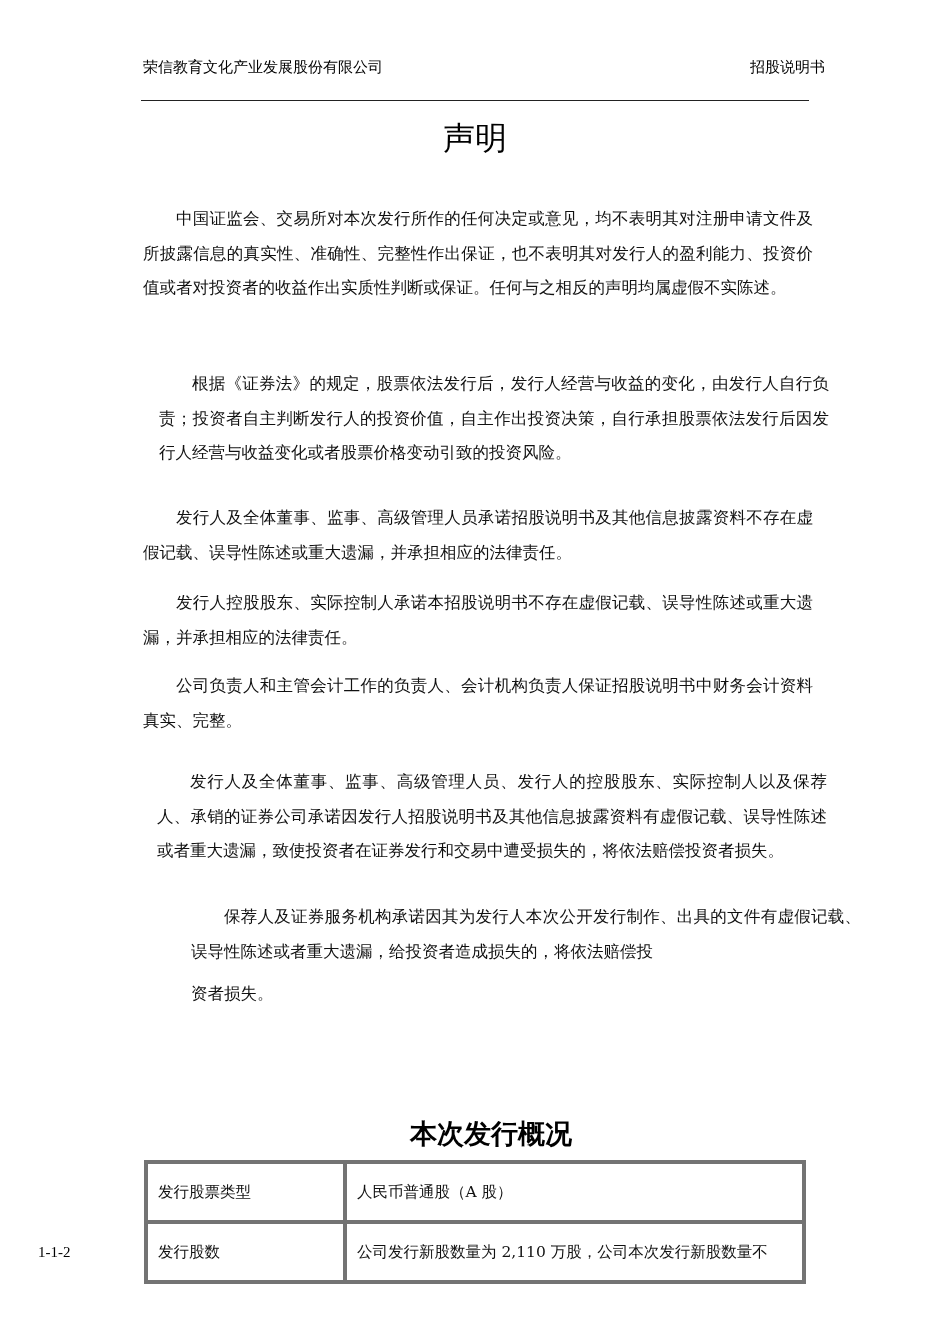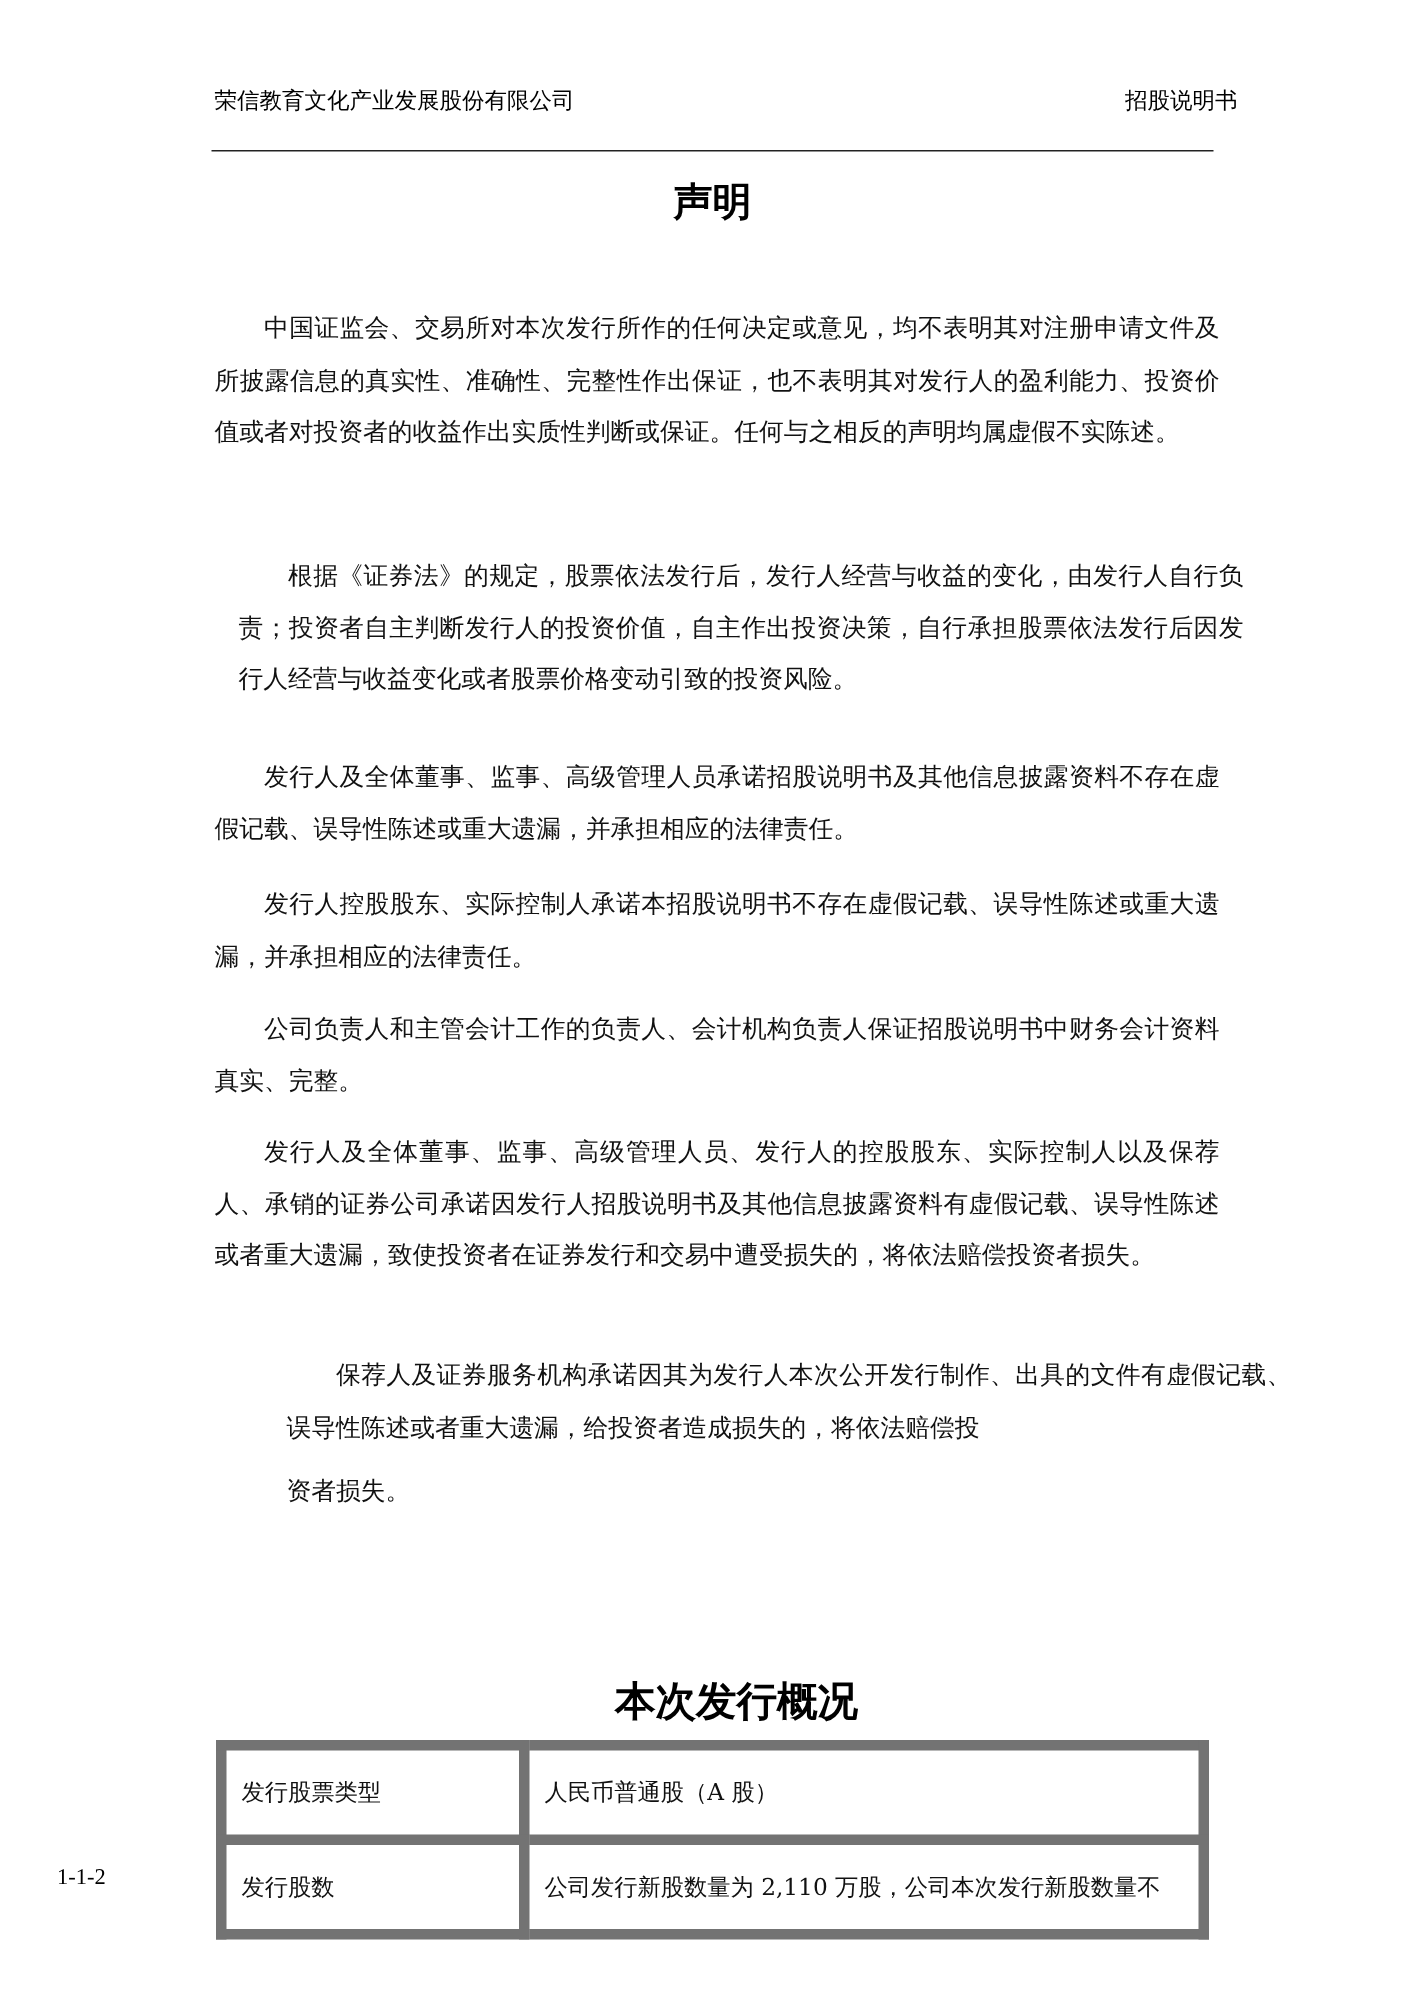--- a/index.html
+++ b/index.html
@@ -11,21 +11,21 @@
   .header .company { position: absolute; left: 0; top: 0; }
   .header .doctype { position: absolute; right: 0; top: 0; text-align: right; }
   .header-rule {
     position: absolute; left: 141px; top: 100px; width: 668px; height: 0;
     border-top: 1.5px solid #222;
   }
   .title {
     position: absolute; left: 0; width: 950px; text-align: center;
     font-family: "DejaVu Sans", "Liberation Sans", sans-serif; font-weight: normal;
   }
-  .title-1 { top: 117px; font-size: 26px; font-weight: bold; }
+  .title-1 { top: 117px; font-size: 32px; }
   .title-2 { top: 1100px; font-size: 27px; }
   .body-text {
     position: absolute; left: 143px; width: 670px;
     font-family: "DejaVu Serif", "Liberation Serif", serif; font-size: 16.5px;
     line-height: 34.5px; text-align: justify; text-indent: 2em;
     color: #111;
     margin-left: 48px;
   }
   .p1 { top: 202px; }
   .p2 { top: 351px; }
@@ -34,21 +34,21 @@
   .p5 { top: 669px; }
   .p6 { top: 751px; }
   .p7 { top: 900px; }
   .p7 .last-line { display: block; text-indent: 0; margin-top: 8px; }
   table.summary {
     position: absolute; left: 144px; top: 1160px; width: 662px;
     border-collapse: collapse; border: 2px solid #111;
     font-family: "DejaVu Serif", "Liberation Serif", serif; font-size: 15.5px; color: #111;
   }
   table.summary td {
-    border: 7px solid #737373; height: 32px; padding: 12px 10px; vertical-align: middle;
+    border: 4px solid #737373; height: 32px; padding: 12px 10px; vertical-align: middle;
     white-space: nowrap; overflow: hidden; margin-left: 39px;
   }
   table.summary td.label { width: 175px; }
   .page-num {
     position: absolute; left: 0; width: 950px; top: 1244px; text-align: left;
     font-family: "Liberation Serif", "DejaVu Serif", serif; font-size: 15px; padding-left: 38px;
   }
 </style>
 </head>
 <body>
@@ -59,21 +59,21 @@
 </div>
 <div class="header-rule"></div>
 
 <h1 class="title title-1" style="margin:0;">声明</h1>
 
 <p class="body-text p1" style="margin:0;">中国证监会、交易所对本次发行所作的任何决定或意见，均不表明其对注册申请文件及所披露信息的真实性、准确性、完整性作出保证，也不表明其对发行人的盈利能力、投资价值或者对投资者的收益作出实质性判断或保证。任何与之相反的声明均属虚假不实陈述。</p>
 <p class="body-text p2" style="margin:16px;">根据《证券法》的规定，股票依法发行后，发行人经营与收益的变化，由发行人自行负责；投资者自主判断发行人的投资价值，自主作出投资决策，自行承担股票依法发行后因发行人经营与收益变化或者股票价格变动引致的投资风险。</p>
 <p class="body-text p3" style="margin:0;">发行人及全体董事、监事、高级管理人员承诺招股说明书及其他信息披露资料不存在虚假记载、误导性陈述或重大遗漏，并承担相应的法律责任。</p>
 <p class="body-text p4" style="margin:0;">发行人控股股东、实际控制人承诺本招股说明书不存在虚假记载、误导性陈述或重大遗漏，并承担相应的法律责任。</p>
 <p class="body-text p5" style="margin:0;">公司负责人和主管会计工作的负责人、会计机构负责人保证招股说明书中财务会计资料真实、完整。</p>
-<p class="body-text p6" style="margin:0;">发行人及全体董事、监事、高级管理人员、发行人的控股股东、实际控制人以及保荐人、承销的证券公司承诺因发行人招股说明书及其他信息披露资料有虚假记载、误导性陈述或者重大遗漏，致使投资者在证券发行和交易中遭受损失的，将依法赔偿投资者损失。</p>
+<p class="body-text p6" style="margin:14px;">发行人及全体董事、监事、高级管理人员、发行人的控股股东、实际控制人以及保荐人、承销的证券公司承诺因发行人招股说明书及其他信息披露资料有虚假记载、误导性陈述或者重大遗漏，致使投资者在证券发行和交易中遭受损失的，将依法赔偿投资者损失。</p>
 <div class="body-text p7">
   <span>保荐人及证券服务机构承诺因其为发行人本次公开发行制作、出具的文件有虚假记载、误导性陈述或者重大遗漏，给投资者造成损失的，将依法赔偿投</span>
   <span class="last-line">资者损失。</span>
 </div>
 
 <h1 class="title title-2" style="margin:16px;font-weight:bold;">本次发行概况</h1>
 
 <table class="summary">
   <tbody>
       <tr>

